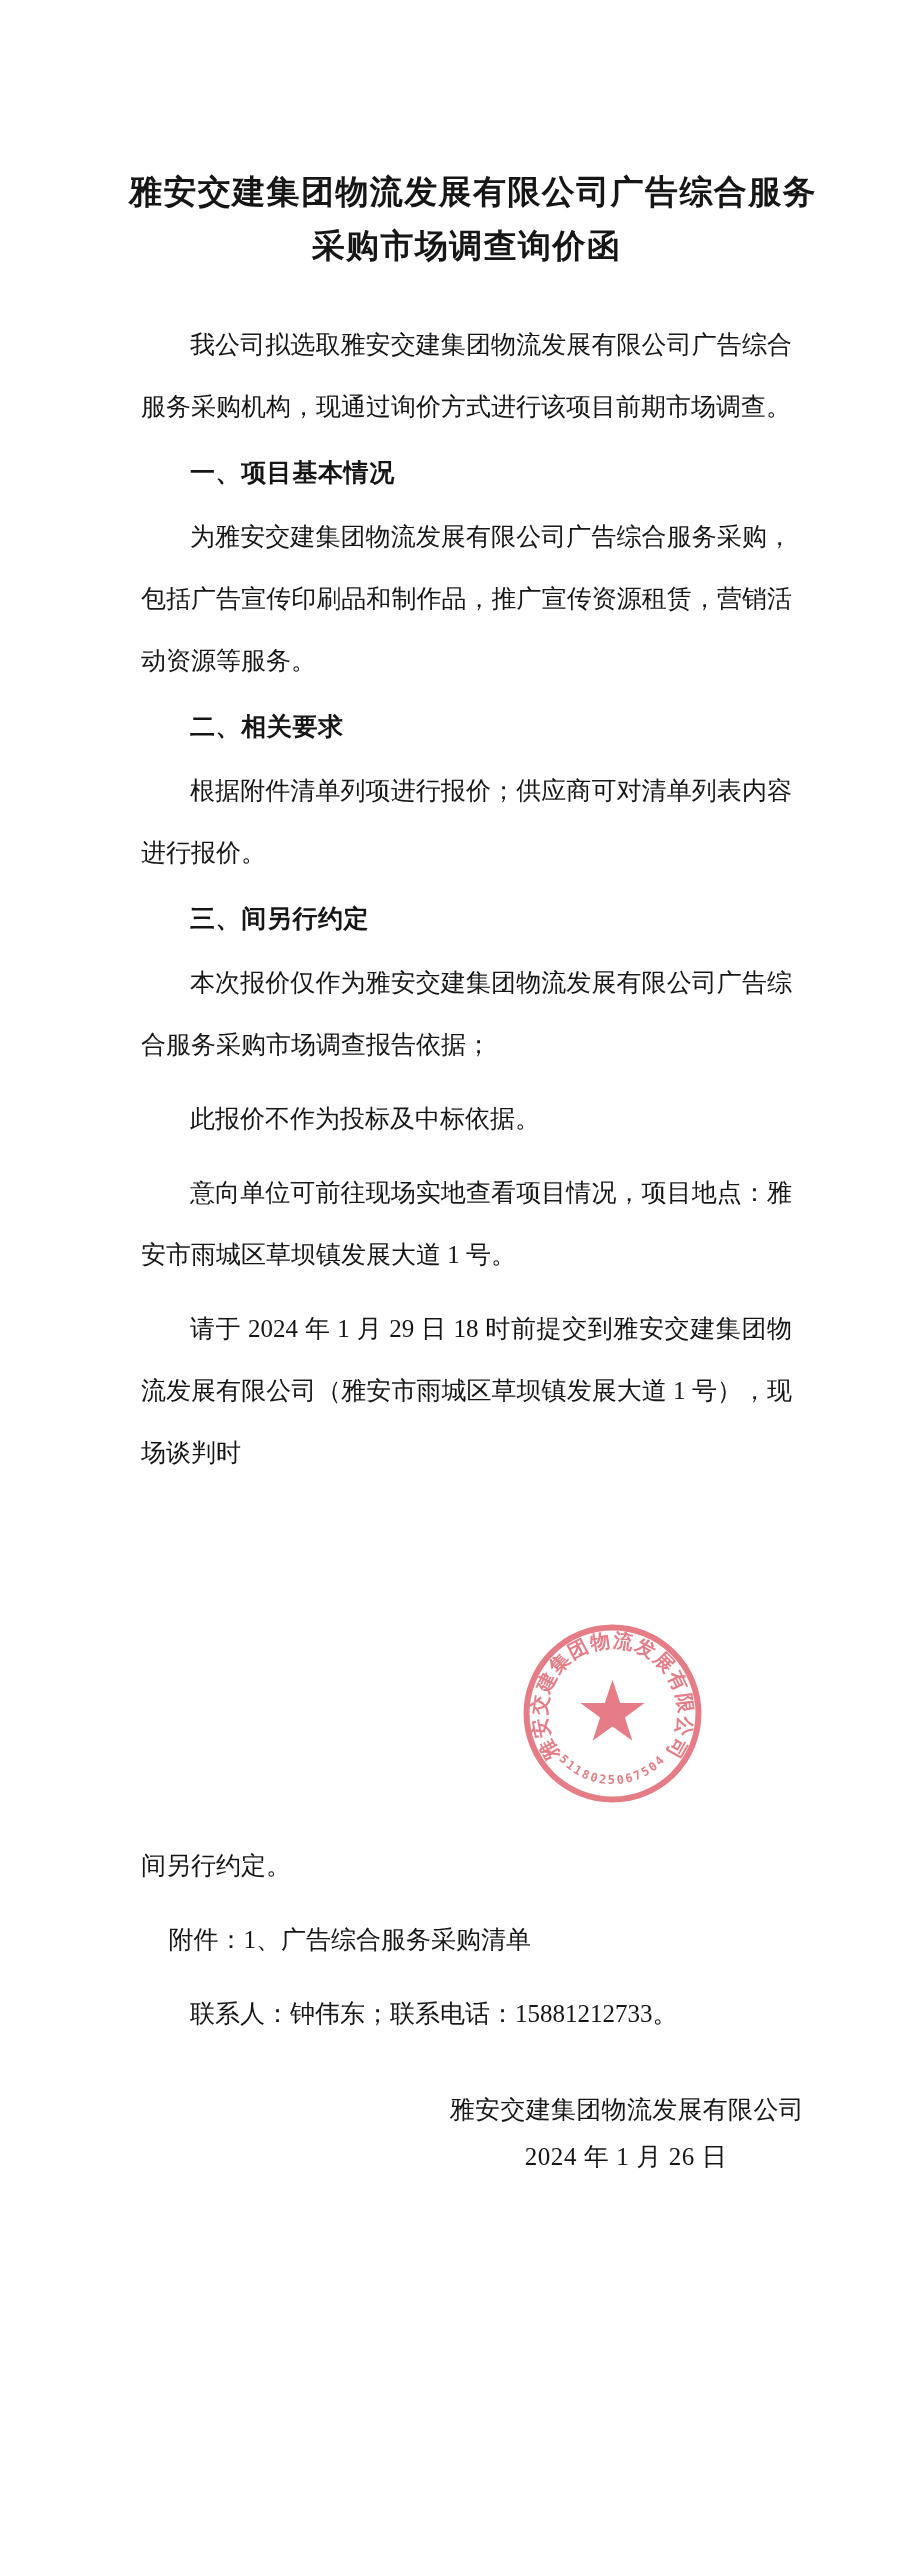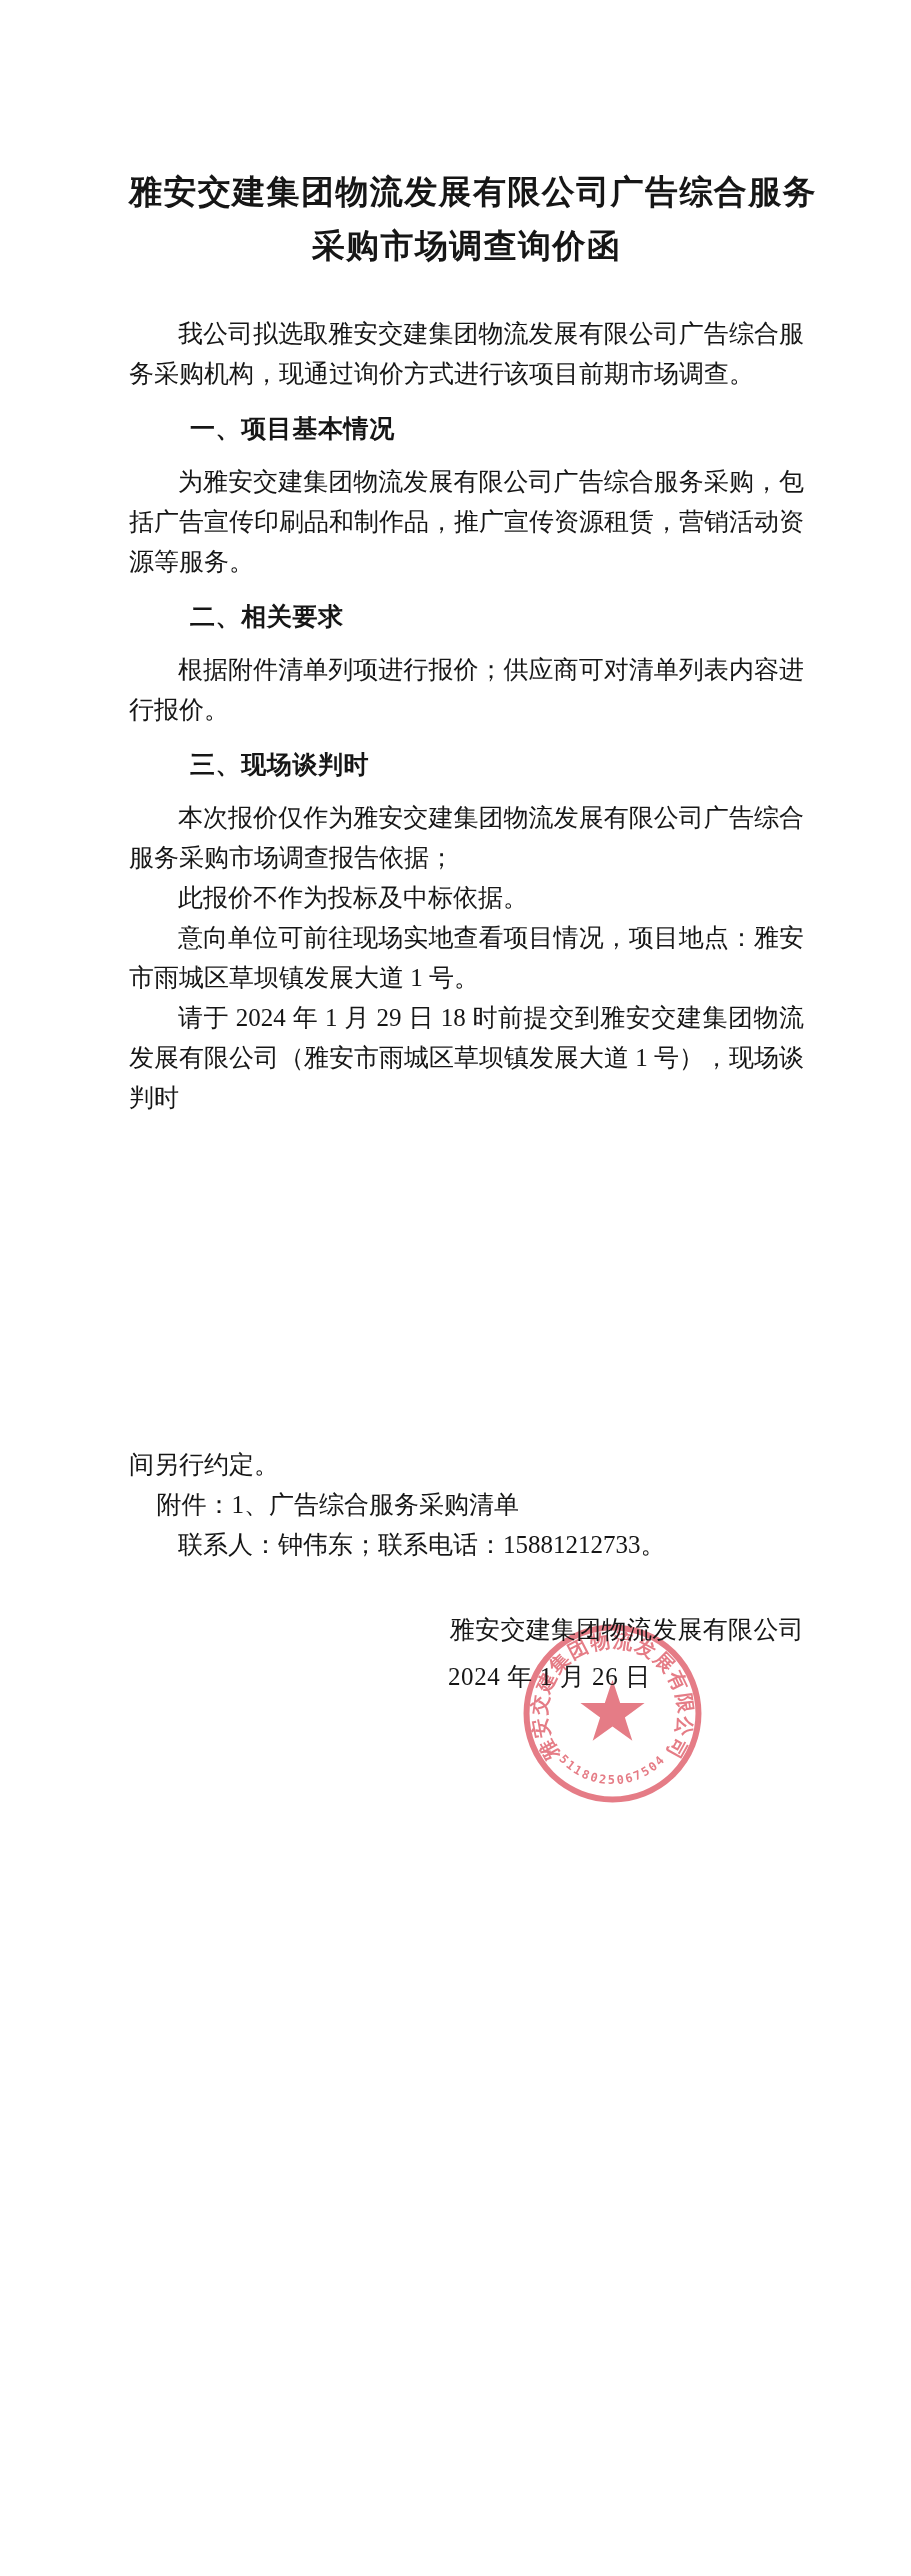--- a/index.html
+++ b/index.html
@@ -8,36 +8,36 @@
     overflow:hidden;margin:0 auto;
     font-family:"Liberation Serif","DejaVu Serif",serif;color:#161616;
   }
   .doc{position:absolute;left:129px;top:0;width:675px;z-index:2;}
   .title{
     margin:165px 0 41px 0;font-size:33px;font-weight:bold;line-height:54px;
     text-align:center;letter-spacing:1.4px;
   }
   .title div{white-space:nowrap;text-align:center;}
   p.body{
-    margin:0;font-size:25px;line-height:40px;text-align:justify;
+    margin:12px;font-size:25px;line-height:62px;text-align:justify;
     letter-spacing:0;word-break:break-all;
   }
   p.indent2{text-indent:49px;}
   p.indent1{text-indent:27.6px;}
   h2.sec{
     margin:12px;font-size:25px;line-height:44px;font-weight:bold;
     font-family:"Liberation Sans","DejaVu Sans",sans-serif;
     text-indent:49px;letter-spacing:0.6px;
   }
   .mt24{margin-top:13.8px;}
   .mt80{margin-top:46px;}
   .page-gap{height:327px;}
   .sig{margin:41px 0 0 auto;width:356px;font-size:25px;line-height:47px;}
   .sig-company{text-align:right;letter-spacing:0.3px;white-space:nowrap;}
-  .sig-date{text-align:left;letter-spacing:0.6px;white-space:nowrap;}
+  .sig-date{text-align:center;letter-spacing:0.6px;white-space:nowrap;}
   .stamp{position:absolute;left:520px;top:1621px;width:185px;height:185px;z-index:1;opacity:0.82;}
   .stamp .arc-company{font-size:36px;font-weight:bold;letter-spacing:3px;
     font-family:"Liberation Serif","DejaVu Serif",serif;}
   .stamp .arc-number{font-size:22px;font-weight:bold;letter-spacing:4px;
     font-family:"DejaVu Sans Mono","Liberation Mono",monospace;}
 </style>
 </head>
 <body>
 
 <div class="page">
@@ -65,21 +65,21 @@
     </div>
 
     <p class="body indent2">我公司拟选取雅安交建集团物流发展有限公司广告综合服务采购机构，现通过询价方式进行该项目前期市场调查。</p>
 
     <h2 class="sec">一、项目基本情况</h2>
     <p class="body indent2">为雅安交建集团物流发展有限公司广告综合服务采购，包括广告宣传印刷品和制作品，推广宣传资源租赁，营销活动资源等服务。</p>
 
     <h2 class="sec">二、相关要求</h2>
     <p class="body indent2">根据附件清单列项进行报价；供应商可对清单列表内容进行报价。</p>
 
-    <h2 class="sec mt24">三、现场谈判时</h2>
+    <h2 class="sec mt24">三、间另行约定</h2>
     <p class="body indent2">本次报价仅作为雅安交建集团物流发展有限公司广告综合服务采购市场调查报告依据；</p>
     <p class="body indent2">此报价不作为投标及中标依据。</p>
     <p class="body indent2">意向单位可前往现场实地查看项目情况，项目地点：雅安市雨城区草坝镇发展大道 1 号。</p>
 
     <p class="body indent2">请于 2024 年 1 月 29 日 18 时前提交到雅安交建集团物流发展有限公司（雅安市雨城区草坝镇发展大道 1 号），现场谈判时</p>
 
     <div class="page-gap"></div>
 
     <p class="body">间另行约定。</p>
 

